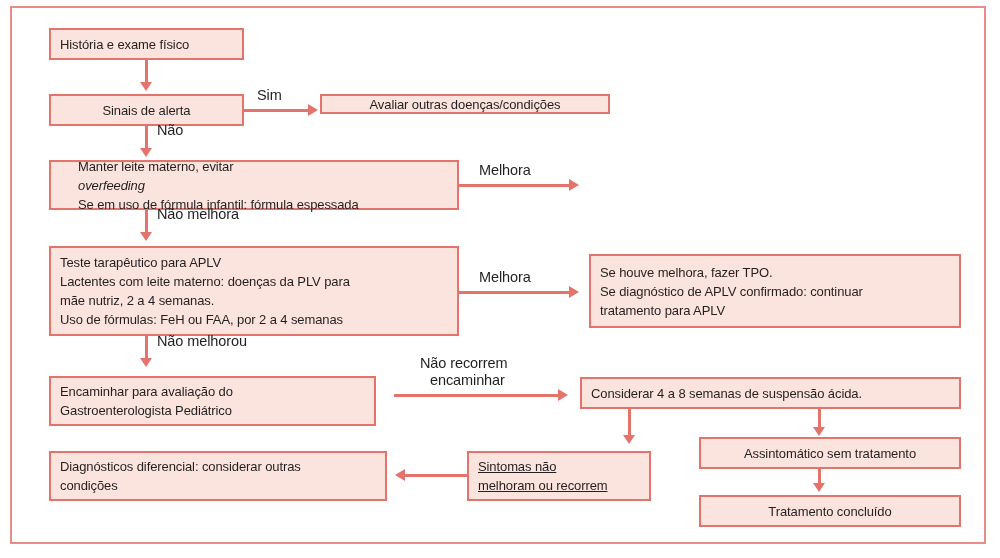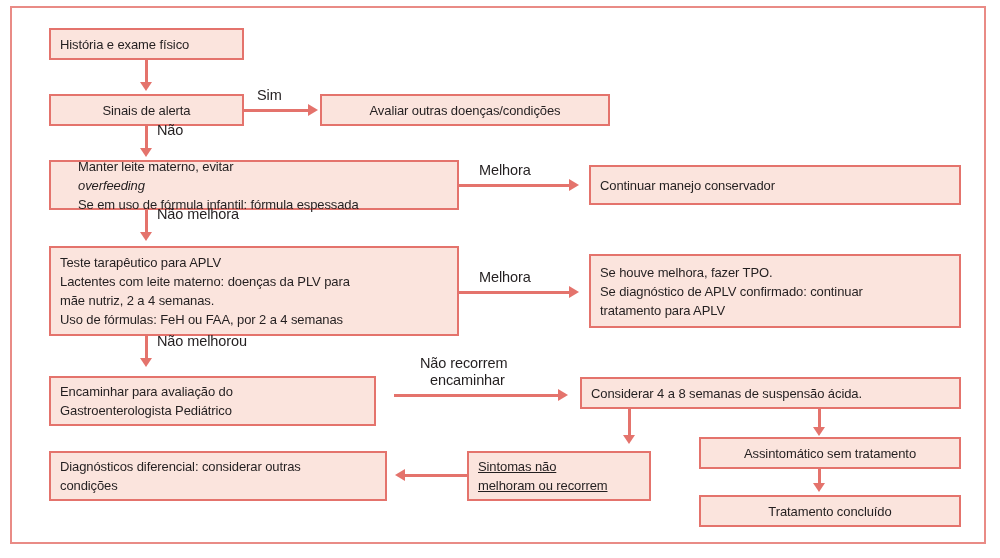--- a/index.html
+++ b/index.html
@@ -95,35 +95,32 @@
   <div id="frame">
 
     <div class="node" style="left:37px; top:20px; width:195px; height:32px;">
       <span>História e exame físico</span>
     </div>
 
     <div class="node center" style="left:37px; top:86px; width:195px; height:32px;">
       <span>Sinais de alerta</span>
     </div>
 
-    <div class="node center" style="left:308px; top:86px; width:290px; height:32px;">
+    <div class="node center" style="left:308px; top:86px; width:290px; height:20px;">
       <span>Avaliar outras doenças/condições</span>
     </div>
 
     <div class="node" style="left:37px; top:152px; width:410px; height:50px;padding-left:27px;">
       <span>
           <span>Manter leite materno, evitar </span>
           <span class="ital">overfeeding</span>
         </span>
       <span>Se em uso de fórmula infantil: fórmula espessada</span>
     </div>
 
-    <div class="node" style="left:577px; top:157px; width:372px; height:40px;">
-      <span>Continuar manejo conservador</span>
-    </div>
 
     <div class="node" style="left:37px; top:238px; width:410px; height:90px;">
       <span>Teste tarapêutico para APLV</span>
       <span>Lactentes com leite materno: doenças da PLV para</span>
       <span>mãe nutriz, 2 a 4 semanas.</span>
       <span>Uso de fórmulas: FeH ou FAA, por 2 a 4 semanas</span>
     </div>
 
     <div class="node" style="left:577px; top:246px; width:372px; height:74px;">
       <span>Se houve melhora, fazer TPO.</span>

